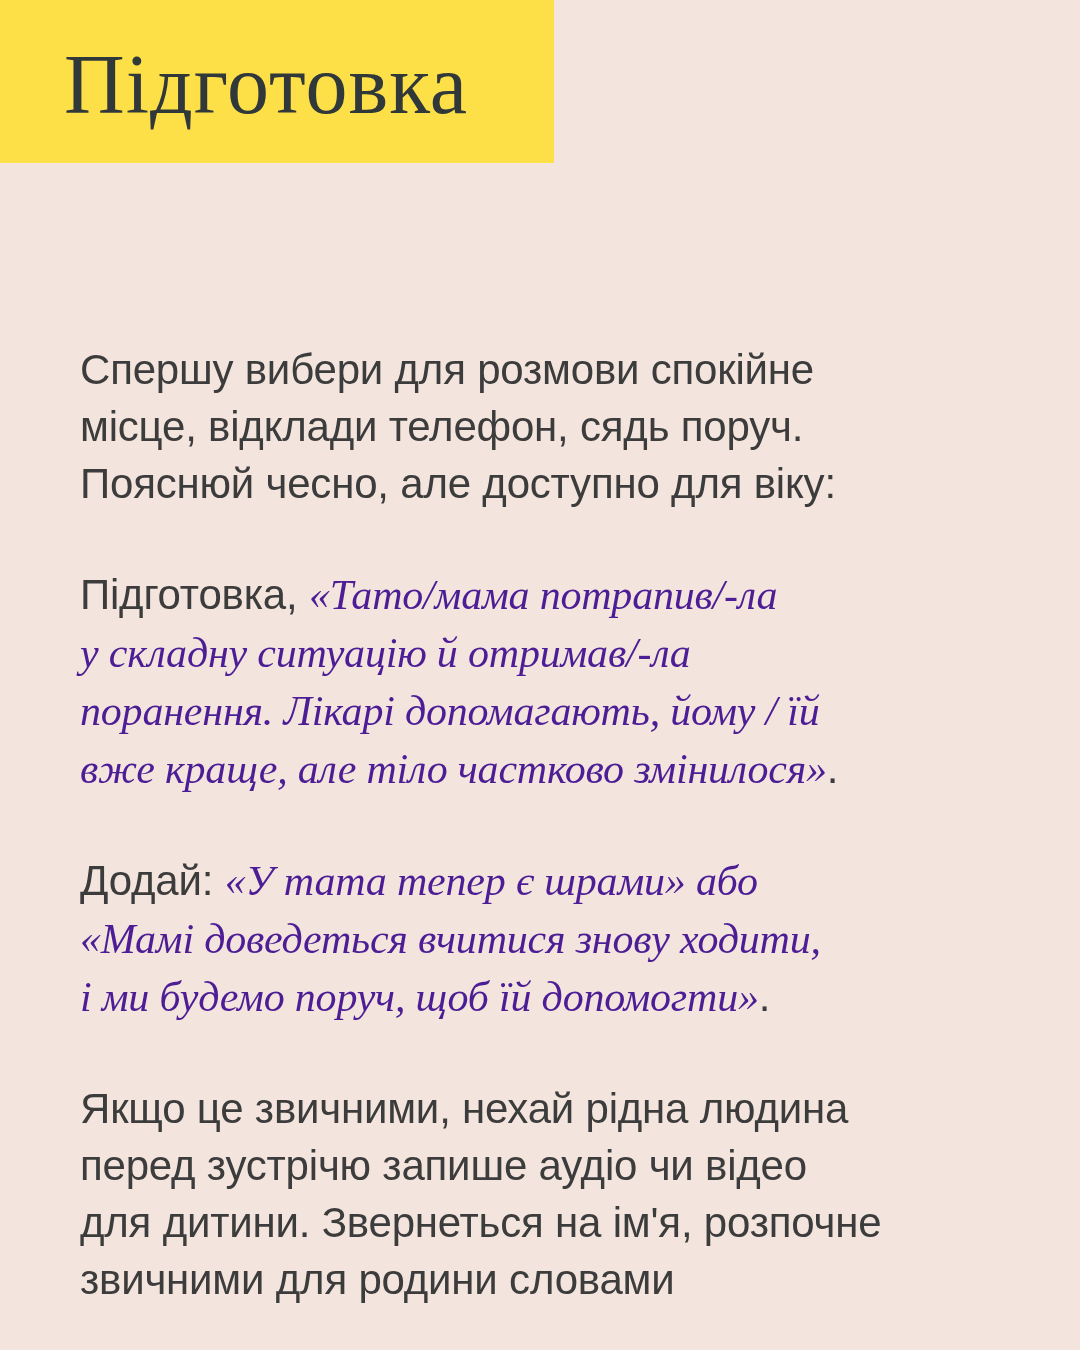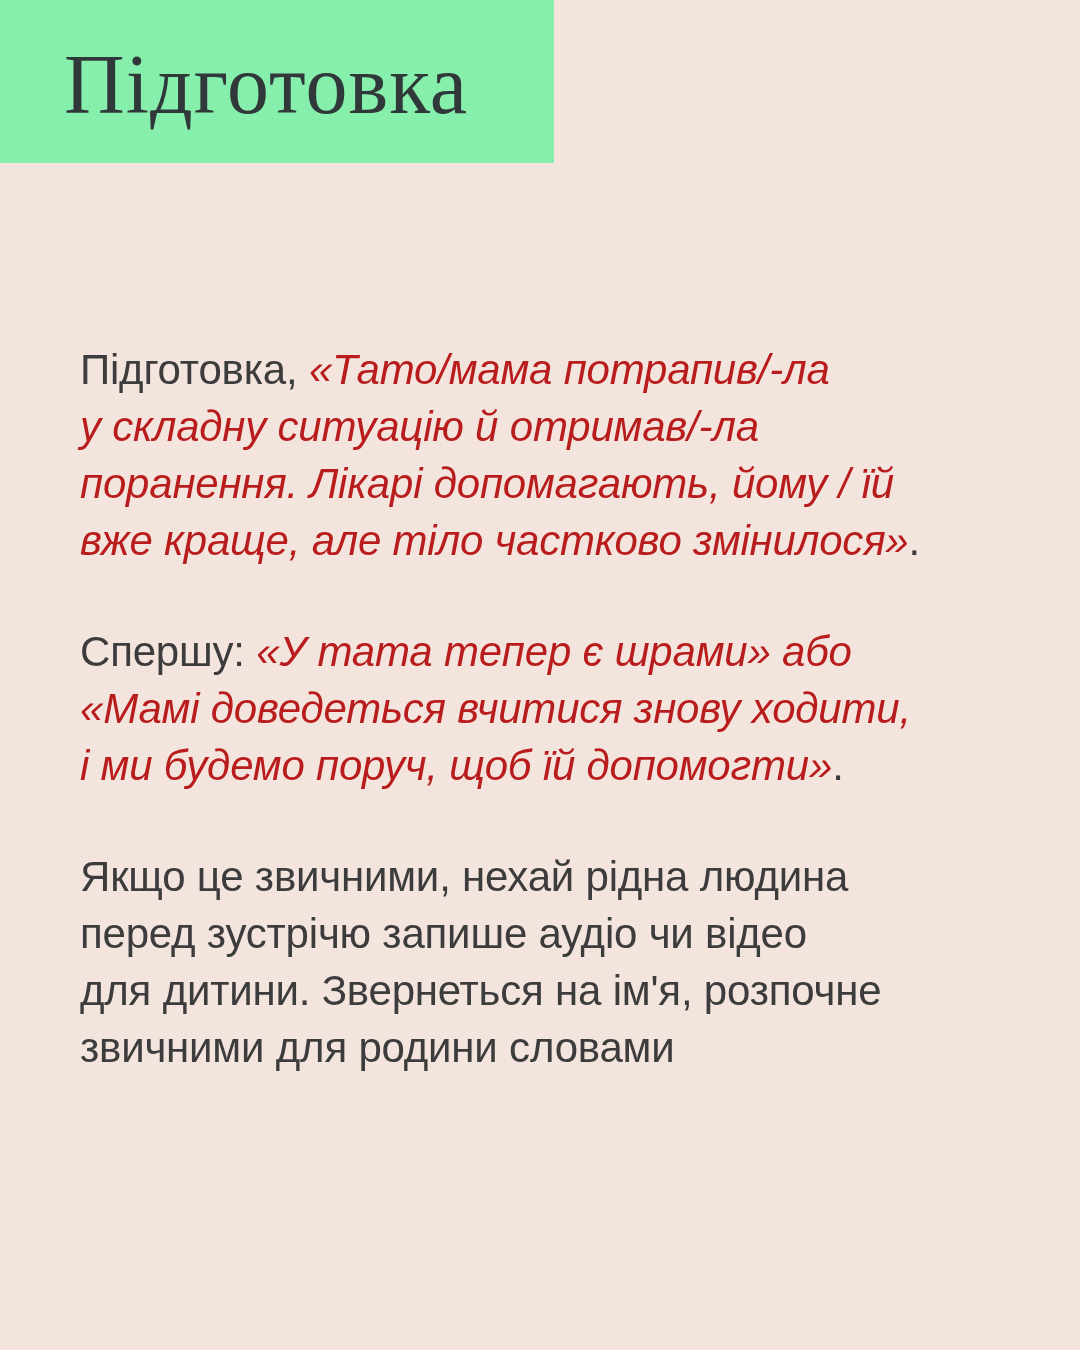--- a/index.html
+++ b/index.html
@@ -13,21 +13,21 @@
     position: relative;
     overflow: hidden;
     font-family: "Liberation Sans", sans-serif;
   }
   .header-block {
     position: absolute;
     left: 0;
     top: 0;
     width: 554px;
     height: 163px;
-    background: #86efac;
+    background: #fde047;
     display: flex;
     align-items: center;
     box-sizing: border-box;
     padding-left: 64px;
     padding-top: 6px;
   }
   .page-title {
     font-family: "Liberation Serif", "DejaVu Serif", serif;
     font-size: 84px;
     font-weight: 400;
@@ -50,36 +50,40 @@
     letter-spacing: -0.2px;
   }
   .content p:last-child {
     margin-bottom: 0;
   }
   .seg-normal {
     color: #3c3c3c;
     font-style: normal;
   }
   .seg-quote {
-    color: #b91c1c;
+    color: #4c1d95;
     font-style: italic;
+    font-family: Liberation Serif, serif;
   }
 </style>
 </head>
 <body>
 
 <div class="header-block">
   <span class="page-title">Підготовка</span>
 </div>
 
 <div class="content">
+    <p><span class="seg-normal">Спершу вибери для розмови спокійне
+місце, відклади телефон, сядь поруч.
+Пояснюй чесно, але доступно для віку:</span></p>
     <p><span class="seg-normal">Підготовка, </span><span class="seg-quote">«Тато/мама потрапив/-ла
 у складну ситуацію й отримав/-ла
 поранення. Лікарі допомагають, йому / їй
 вже краще, але тіло частково змінилося»</span><span class="seg-normal">.</span></p>
-    <p><span class="seg-normal">Спершу: </span><span class="seg-quote">«У тата тепер є шрами» або
+    <p><span class="seg-normal">Додай: </span><span class="seg-quote">«У тата тепер є шрами» або
 «Мамі доведеться вчитися знову ходити,
 і ми будемо поруч, щоб їй допомогти»</span><span class="seg-normal">.</span></p>
     <p><span class="seg-normal">Якщо це звичними, нехай рідна людина
 перед зустрічю запише аудіо чи відео
 для дитини. Звернеться на ім'я, розпочне
 звичними для родини словами</span></p>
   </div>
 
 </body></html>

